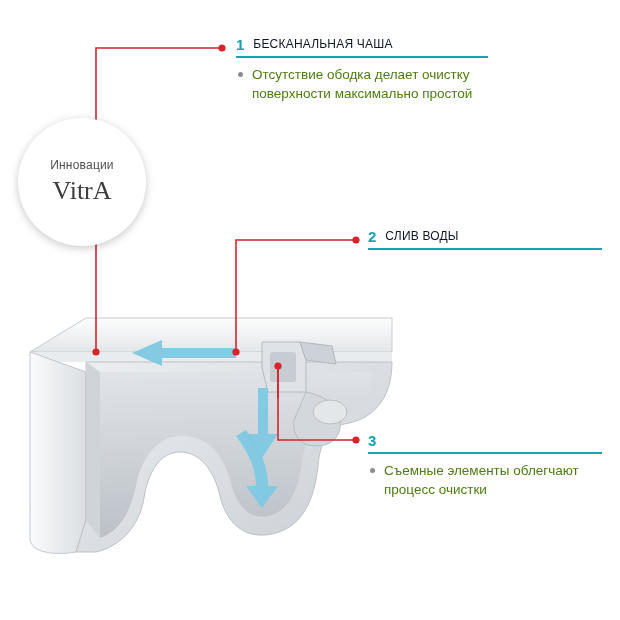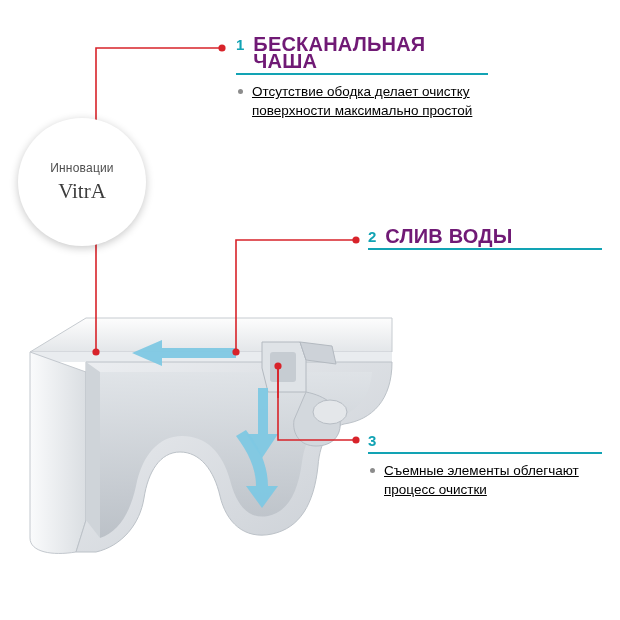--- a/index.html
+++ b/index.html
@@ -43,21 +43,21 @@
     align-items: center;
     justify-content: center;
     color: #4f4f4f;
   }
   .brand-bubble .b-line1 {
     font-size: 12px;
     letter-spacing: .2px;
     margin-bottom: 4px;
   }
   .brand-bubble .b-line2 {
-    font-size: 21px;
+    font-size: 26px;
     font-family: "Liberation Serif", serif;
     color: #3d3d3d;
   }
 
   
   .callout {
     position: absolute;
     z-index: 4;
   }
   .callout .head {
@@ -68,39 +68,38 @@
     margin-bottom: 7px;
   }
   .callout .num {
     color: #12a3b4;
     font-size: 15px;
     font-weight: bold;
     margin-right: 9px;
     line-height: 17px;
   }
   .callout .title {
-    color: #701a75;
-    font-size: 20px;
-    font-weight: bold;
+    color: #0f172a;
+    font-size: 12px;
+    font-weight: normal;
     line-height: 17px;
     letter-spacing: .2px;
   }
   .callout ul {
     list-style: none;
     margin: 0;
     padding: 0;
   }
   .callout li {
     position: relative;
     padding-left: 16px;
     margin-bottom: 3px;
-    color: #000000;
+    color: #4d7c0f;
     font-size: 13.5px;
     line-height: 19px;
-    text-decoration: underline;
   }
   .callout li::before {
     content: "";
     position: absolute;
     left: 2px;
     top: 7px;
     width: 5px;
     height: 5px;
     border-radius: 50%;
     background: #8c8c8c;

